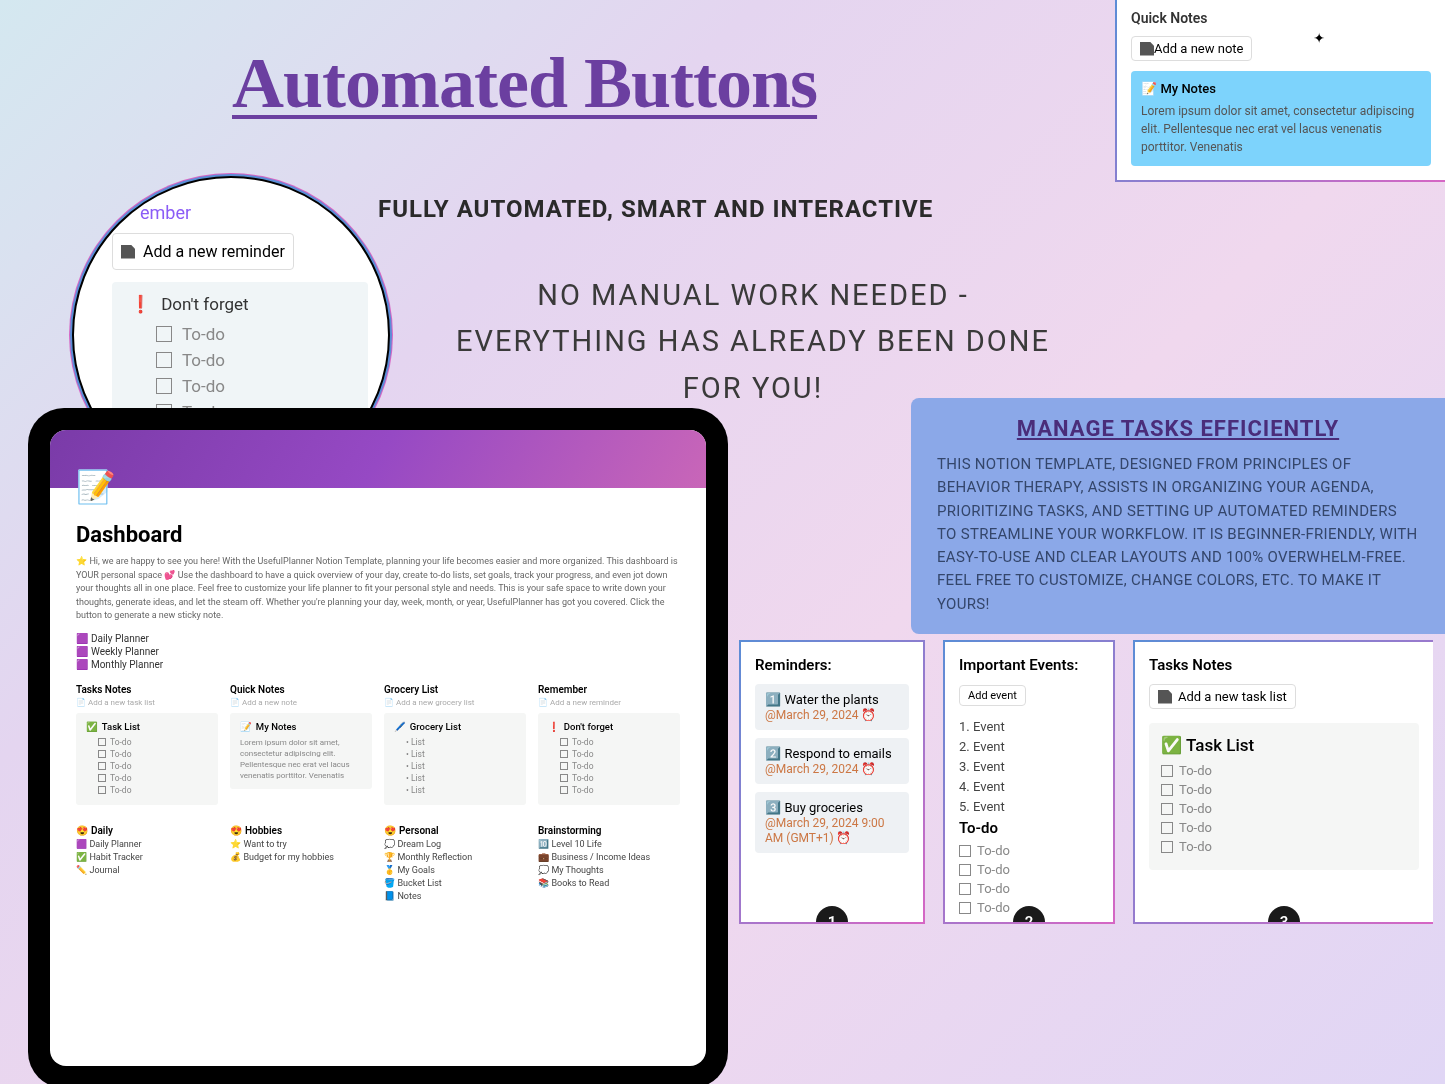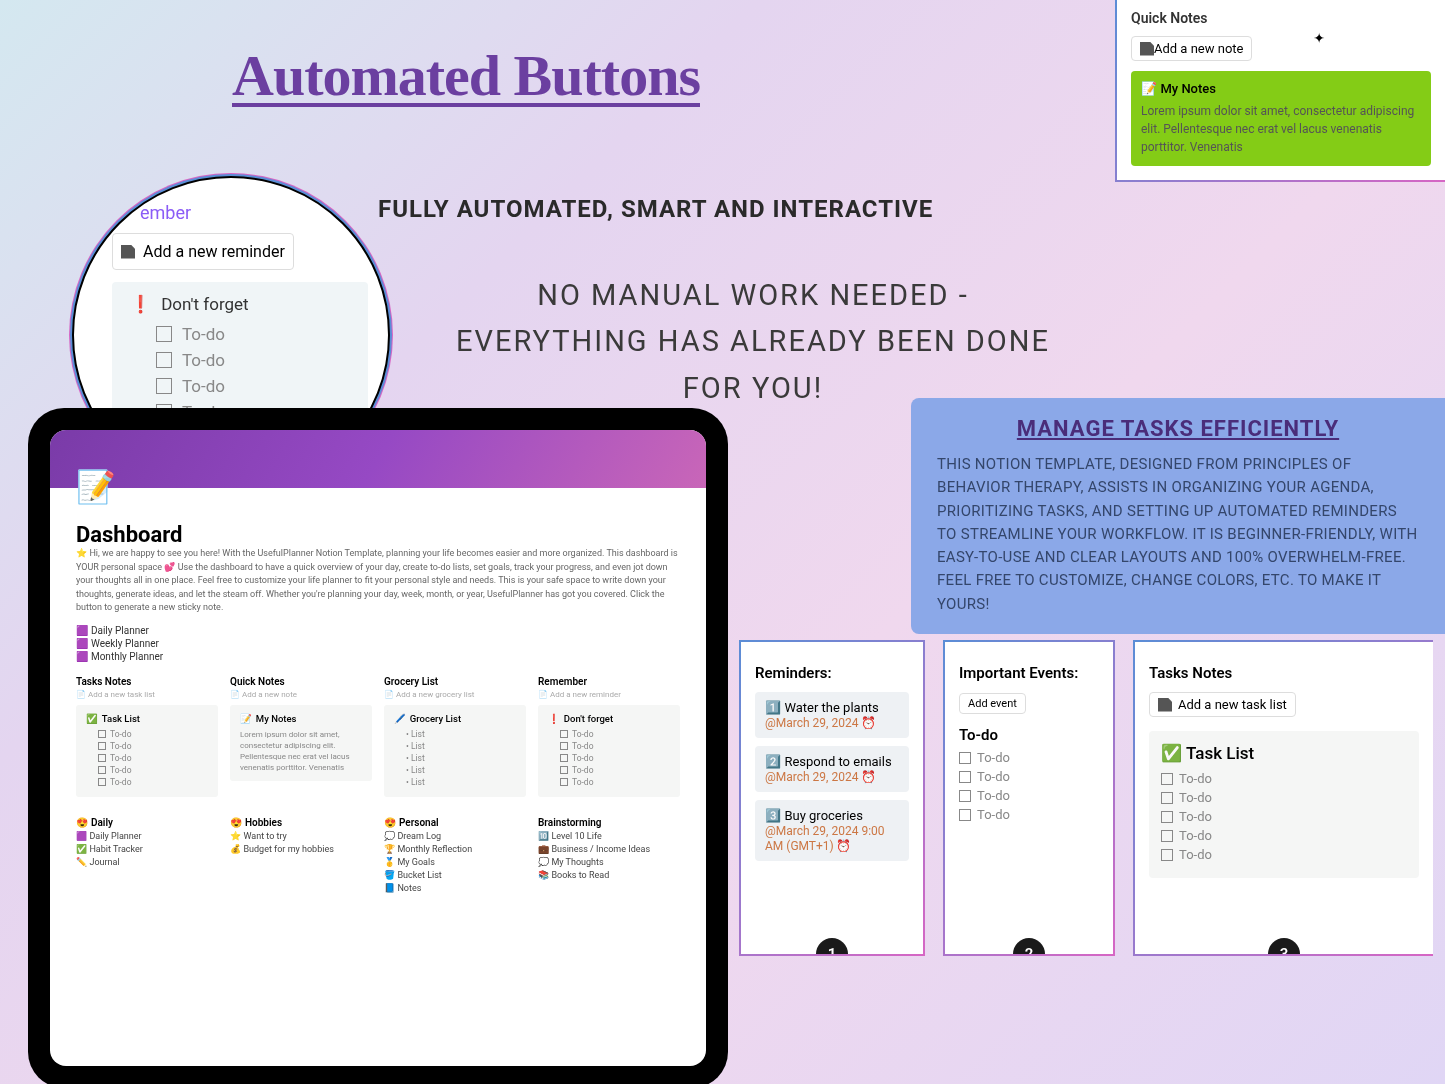--- a/index.html
+++ b/index.html
@@ -1,59 +1,59 @@
 <!DOCTYPE html>
 <html><head>
 <meta charset="utf-8">
 <style>
 *{margin:0;padding:0;box-sizing:border-box;font-family:-apple-system,BlinkMacSystemFont,"Segoe UI",Roboto,sans-serif}
 body{width:1445px;height:1084px;background:linear-gradient(135deg,#d4e8f0 0%,#e4d5f0 30%,#f0d8ee 60%,#e0d6f5 100%);position:relative;overflow:hidden}
-.hero-title{font-family:Georgia,serif;font-size:58px;font-weight:600;color:#6b3fa0;text-decoration:underline;text-decoration-thickness:4px;text-underline-offset:8px;position:absolute;left:232px;top:42px;letter-spacing:-1px}
+.hero-title{font-family:Georgia,serif;font-size:72px;font-weight:600;color:#6b3fa0;text-decoration:underline;text-decoration-thickness:4px;text-underline-offset:8px;position:absolute;left:232px;top:42px;letter-spacing:-1px}
 .subtitle1{position:absolute;left:378px;top:195px;font-size:24px;font-weight:700;color:#2a2a2a;letter-spacing:1px}
 .subtitle2{position:absolute;left:448px;top:272px;font-size:29px;font-weight:400;color:#3a3a3a;letter-spacing:2px;text-align:center;width:610px;line-height:1.6}
 .quick-notes{position:absolute;right:0;top:0;width:330px;background:#fff;border:2px solid;border-image:linear-gradient(135deg,#5b8dd6,#d666c4)1;border-right:none;border-top:none;border-radius:0 0 0 6px;padding:10px 14px 14px}
 .qn-title{font-size:14px;font-weight:600;color:#333;margin-bottom:10px}
 .qn-btn{display:flex;align-items:center;gap:0;padding:4px 8px;border:1px solid #ddd;border-radius:4px;font-size:13px;margin-bottom:10px;cursor:pointer;width:fit-content}
-.qn-note{background:#84cc16;border-radius:4px;padding:10px}
+.qn-note{background:#7dd3fc;border-radius:4px;padding:10px}
 .qn-note-title{font-size:13px;font-weight:500;margin-bottom:6px}
 .qn-note-body{font-size:12px;color:#555;line-height:1.5}
 .cursor{position:absolute;right:120px;top:30px;font-size:14px}
 .circle-callout{position:absolute;left:72px;top:176px;width:318px;height:318px;border-radius:50%;background:#fff;border:2px solid;border-image:none;box-shadow:0 0 0 2px #5b8dd6,0 0 0 3px #d666c4;overflow:hidden;padding:24px 20px}
 .cc-title{font-size:18px;color:#8b5cf6;margin-left:46px}
 .cc-btn{display:flex;align-items:center;gap:8px;padding:8px 8px;border:1px solid #ddd;border-radius:4px;font-size:16px;margin:10px 0 12px 18px;width:fit-content}
 .cc-list{background:#f0f5f7;border-radius:4px;padding:12px 18px;margin-left:18px}
 .cc-list-title{font-size:17px;color:#333;margin-bottom:10px;display:flex;align-items:center;gap:10px}
 .cc-item{display:flex;align-items:center;gap:10px;font-size:17px;color:#888;margin:6px 0 6px 26px}
 .checkbox{width:16px;height:16px;border:1.5px solid #888;display:inline-block}
 .tablet{position:absolute;left:28px;top:408px;width:700px;height:680px;background:#000;border-radius:36px;padding:22px}
 .tablet-screen{width:100%;height:100%;background:#fff;border-radius:16px;overflow:hidden;position:relative}
 .tablet-header{height:58px;background:linear-gradient(120deg,#7a3ba8,#9649c4,#c966b8)}
 .tablet-content{padding:20px 26px;position:relative}
 .dash-icon{font-size:32px;position:absolute;left:26px;top:-20px}
-.dash-title{font-size:22px;font-weight:700;margin-top:14px;}
+.dash-title{font-size:22px;font-weight:700;margin-top:14px;margin-bottom:8px}
 .dash-intro{font-size:9px;color:#666;line-height:1.5;margin-bottom:10px}
 .dash-links{margin-bottom:14px}
 .dash-link{font-size:10px;color:#333;margin:2px 0}
 .dash-cols{display:flex;gap:12px}
 .dash-col{flex:1}
 .dc-title{font-size:10px;font-weight:600;margin-bottom:3px}
 .dc-add{font-size:8px;color:#aaa;margin-bottom:6px}
 .dc-card{background:#f5f6f5;border-radius:3px;padding:8px 10px}
 .dc-card-title{font-size:9.5px;font-weight:500;margin-bottom:5px;display:flex;align-items:center;gap:4px}
 .dc-item{font-size:8.5px;color:#888;margin:2px 0 2px 12px;display:flex;align-items:center;gap:4px}
 .dc-item .cb{width:8px;height:8px;border:1px solid #888}
 .dash-sections{display:flex;gap:12px;margin-top:20px}
 .ds-col{flex:1}
 .ds-title{font-size:10px;font-weight:600;margin-bottom:1px}
 .ds-item{font-size:9px;color:#444;margin:3px 0}
 .manage-panel{position:absolute;right:0;top:398px;width:534px;background:#8ba8e8;border-radius:8px 0 0 8px;padding:18px 26px}
 .mp-title{font-size:22px;font-weight:700;color:#4a2d7a;text-decoration:underline;text-align:center;margin-bottom:12px;letter-spacing:1px}
 .mp-body{font-size:15px;color:#34466b;line-height:1.55;letter-spacing:0.3px}
 .bottom-cards{position:absolute;right:0;top:640px;display:flex;gap:18px;width:706px}
-.bcard{background:#fff;border-radius:6px 6px 0 0;border:2px solid;padding:22px 14px 0;position:relative;height:316px;overflow:hidden}
+.bcard{background:#fff;border-radius:6px 6px 0 0;border:2px solid;padding:14px 14px 0;position:relative;height:284px;overflow:hidden}
 .bcard.c1{width:186px;border-image:linear-gradient(135deg,#5b8dd6,#d666c4)1}
 .bcard.c2{width:172px;border-image:linear-gradient(135deg,#5b8dd6,#d666c4)1}
 .bcard.c3{width:300px;border-image:linear-gradient(135deg,#5b8dd6,#d666c4)1;border-right:none;border-radius:6px 0 0 0}
 .bc-title{font-size:15px;font-weight:600;margin-bottom:10px}
 .bc-btn-sm{display:inline-block;padding:3px 8px;border:1px solid #ddd;border-radius:4px;font-size:11px;margin-bottom:8px}
 .bc-list-item{font-size:13px;color:#444;margin:5px 0}
 .reminder-card{background:#eef1f4;border-radius:4px;padding:8px 10px;margin-bottom:8px;font-size:13px}
 .reminder-date{color:#c74;font-size:12px}
 .bc-todo-title{font-size:15px;font-weight:600;margin-top:4px;margin-bottom:6px}
 .bc-todo{display:flex;align-items:center;gap:6px;font-size:13px;color:#888;margin:4px 0}
@@ -233,20 +233,27 @@
     <div id="reminders-list">
         <div class="reminder-card">1️⃣ Water the plants <span class="reminder-date">@March 29, 2024 ⏰</span></div>
         <div class="reminder-card">2️⃣ Respond to emails <span class="reminder-date">@March 29, 2024 ⏰</span></div>
         <div class="reminder-card">3️⃣ Buy groceries <span class="reminder-date">@March 29, 2024 9:00 AM (GMT+1) ⏰</span></div>
       </div>
     <div class="badge-num">1</div>
   </div>
   <div class="bcard c2">
     <div class="bc-title">Important Events:</div>
     <div class="bc-btn-sm">Add event</div>
+    <div id="events-list">
+        <div class="bc-list-item">1.  Event</div>
+        <div class="bc-list-item">2.  Event</div>
+        <div class="bc-list-item">3.  Event</div>
+        <div class="bc-list-item">4.  Event</div>
+        <div class="bc-list-item">5.  Event</div>
+      </div>
     <div class="bc-todo-title">To-do</div>
     <div id="events-todos">
         <div class="bc-todo"><span class="cb"></span>To-do</div>
         <div class="bc-todo"><span class="cb"></span>To-do</div>
         <div class="bc-todo"><span class="cb"></span>To-do</div>
         <div class="bc-todo"><span class="cb"></span>To-do</div>
       </div>
     <div class="badge-num">2</div>
   </div>
   <div class="bcard c3">

